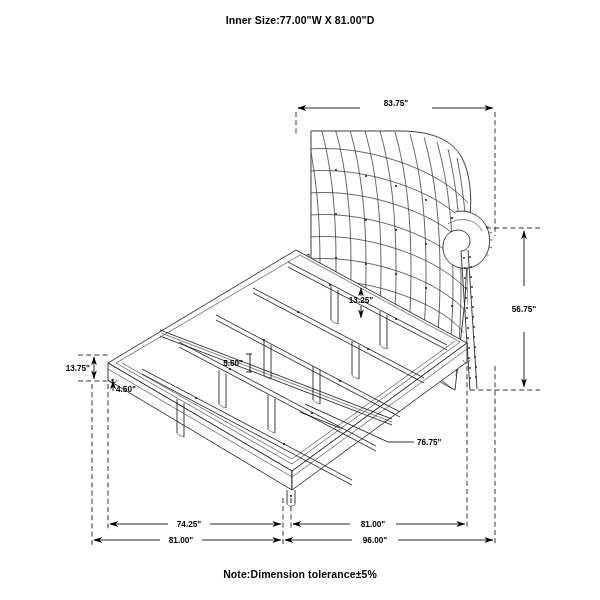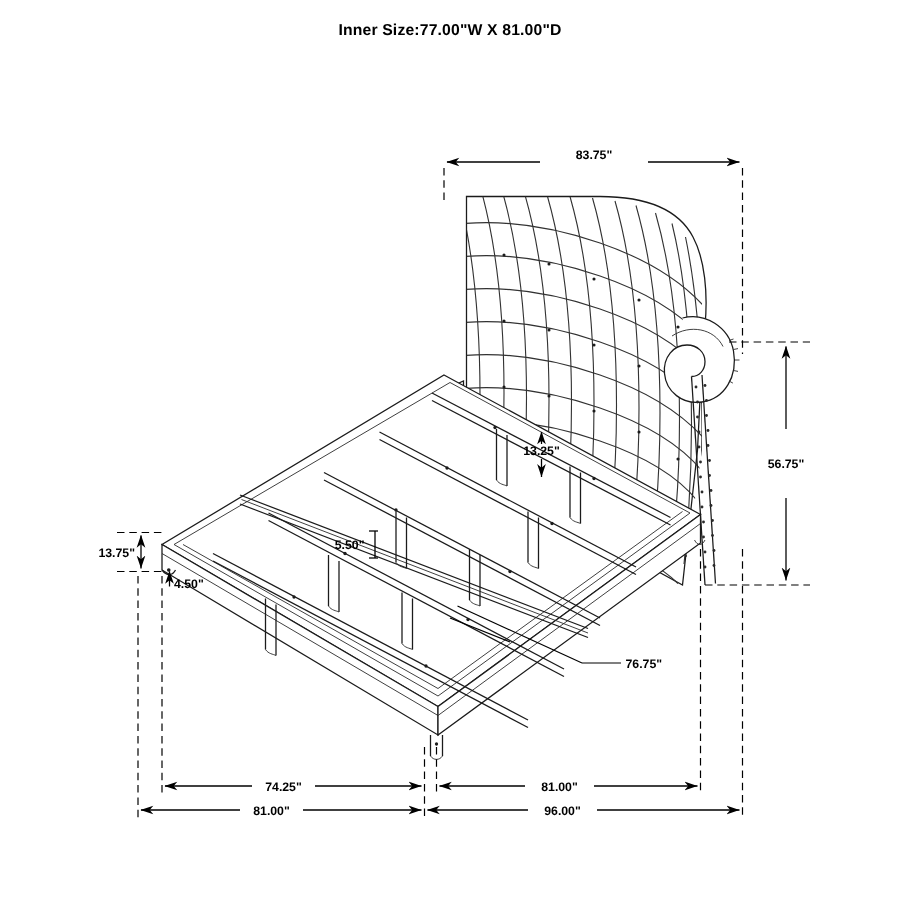--- a/index.html
+++ b/index.html
@@ -378,14 +378,15 @@
     </g>
 
     <g>
       <path class="dim" d="M285,540 L352,540" marker-start="url(#arrL)"></path>
       <path class="dim" d="M398,540 L493,540" marker-end="url(#arrR)"></path>
       <text class="dimtxt" x="375" y="543" text-anchor="middle">96.00"</text>
     </g>
 
   </svg>
 
+  <div class="title-text" id="note-bottom">Note:Dimension tolerance±5%</div>
 
 </div>
 
 </body></html>

